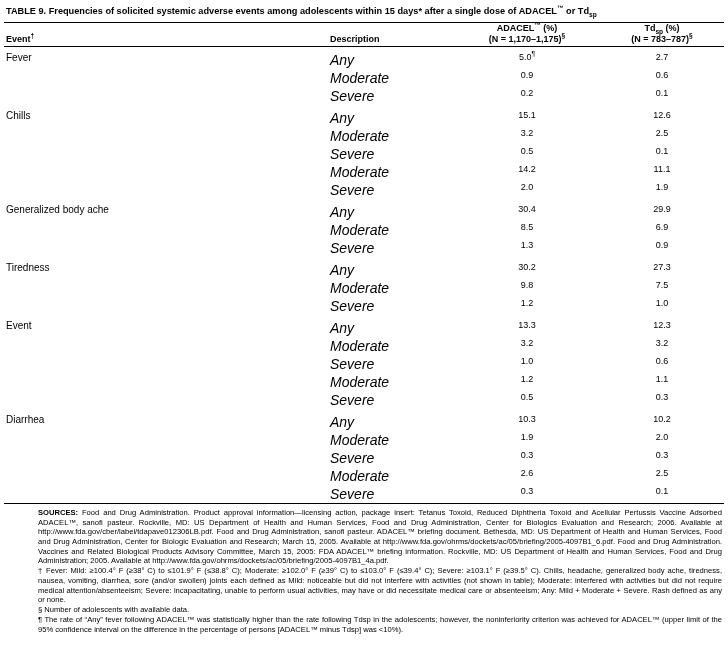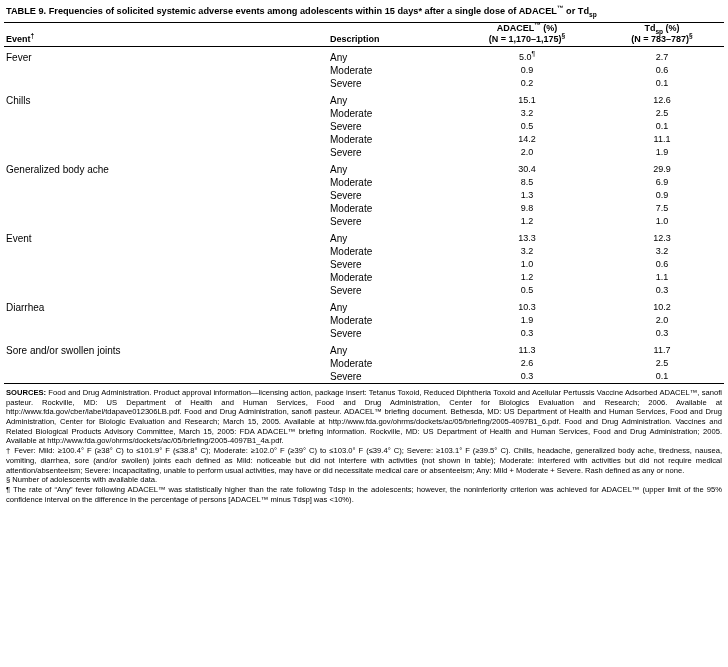--- a/index.html
+++ b/index.html
@@ -66,21 +66,22 @@
   .hdr-row td { padding: 3px 0 1px 0; }
   .hdr-row2 td { padding: 0 0 4px 0; }
   .center { text-align: center; }
   .pad-l { padding-left: 6px !important; }
   .cell-event {
     padding: 1.0px 0 1.0px 6px !important;
     font-size: 10px;
   }
   .cell-desc {
     padding: 1.0px 0 1.0px 0 !important;
-    font-size: 10px;
+    font-size: 14px;
+    font-style: italic;
   }
   .cell-num {
     padding: 1.0px 0 1.0px 0 !important;
     font-size: 9px;
     text-align: center;
   }
   .grp-first td { padding-top: 5px !important; }
   sup, .sup {
     font-size: 6.6px;
     vertical-align: super;
@@ -94,20 +95,21 @@
   .tm {
     font-size: 6.6px;
     vertical-align: super;
     line-height: 0;
   }
   .notes {
     font-size: 7.6px;
     line-height: 1.28;
     padding: 4px 6px 0 6px;
     text-align: justify;
+    margin-left: 32px;
   }
   .notes p {
     margin: 0 0 0 0;
   }
   .notes b { font-weight: bold; }
 </style>
 </head>
 <body>
 
 <div class="page">
@@ -210,20 +212,26 @@
           <td class="cell-desc">Moderate</td>
           <td class="cell-num">8.5</td>
           <td class="cell-num">6.9</td>
         </tr>
         <tr>
           <td class="cell-event"></td>
           <td class="cell-desc">Severe</td>
           <td class="cell-num">1.3</td>
           <td class="cell-num">0.9</td>
         </tr>
+        <tr class="grp-first">
+          <td class="cell-event">Tiredness</td>
+          <td class="cell-desc">Any</td>
+          <td class="cell-num">30.2</td>
+          <td class="cell-num">27.3</td>
+        </tr>
         <tr>
           <td class="cell-event"></td>
           <td class="cell-desc">Moderate</td>
           <td class="cell-num">9.8</td>
           <td class="cell-num">7.5</td>
         </tr>
         <tr>
           <td class="cell-event"></td>
           <td class="cell-desc">Severe</td>
           <td class="cell-num">1.2</td>
@@ -269,26 +277,20 @@
           <td class="cell-event"></td>
           <td class="cell-desc">Moderate</td>
           <td class="cell-num">1.9</td>
           <td class="cell-num">2.0</td>
         </tr>
         <tr>
           <td class="cell-event"></td>
           <td class="cell-desc">Severe</td>
           <td class="cell-num">0.3</td>
           <td class="cell-num">0.3</td>
-        </tr>
-        <tr class="grp-first">
-          <td class="cell-event">Sore and/or swollen joints</td>
-          <td class="cell-desc">Any</td>
-          <td class="cell-num">11.3</td>
-          <td class="cell-num">11.7</td>
         </tr>
         <tr>
           <td class="cell-event"></td>
           <td class="cell-desc">Moderate</td>
           <td class="cell-num">2.6</td>
           <td class="cell-num">2.5</td>
         </tr>
         <tr>
           <td class="cell-event"></td>
           <td class="cell-desc">Severe</td>

